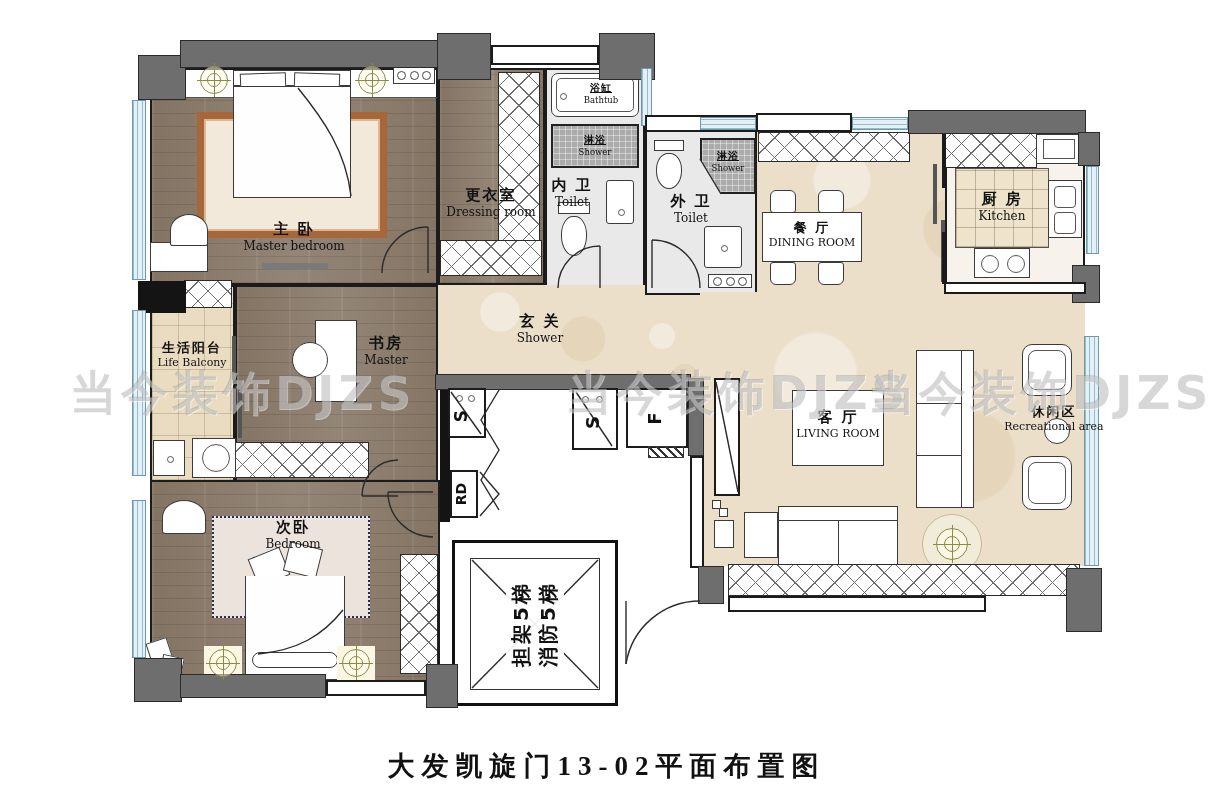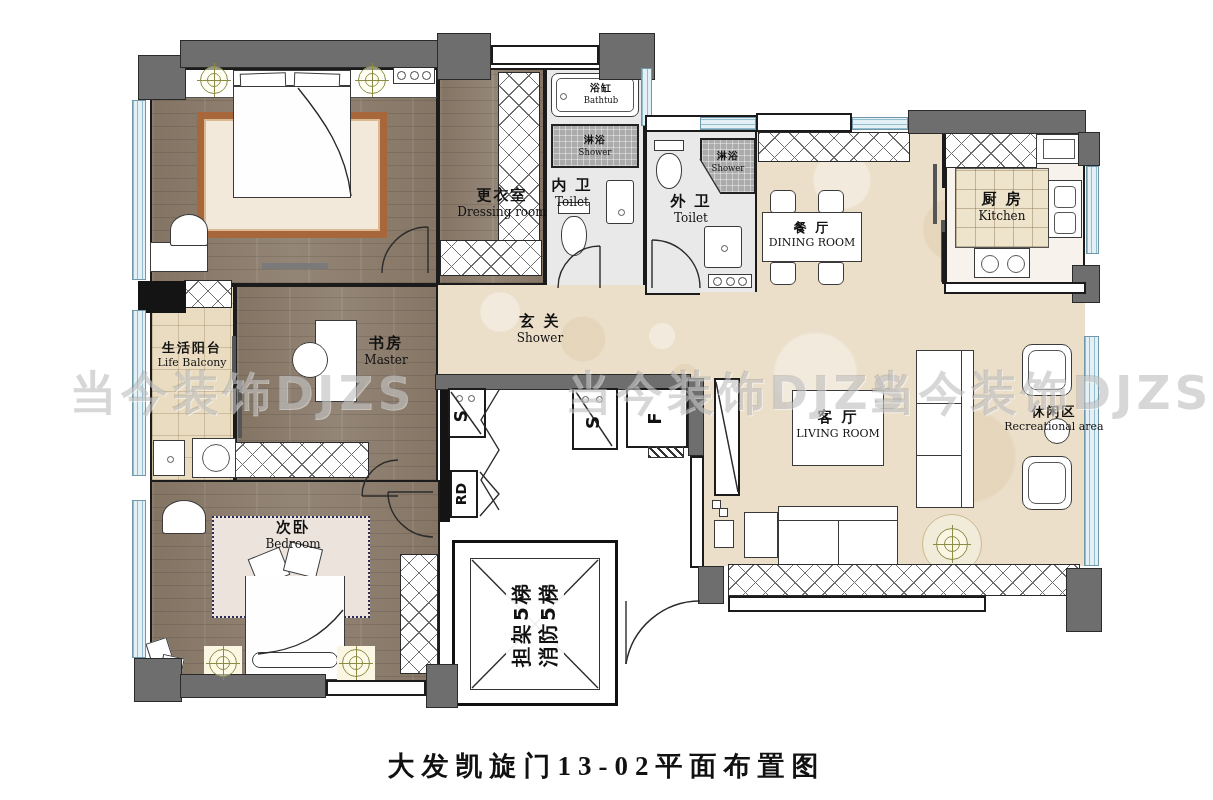--- a/index.html
+++ b/index.html
@@ -52,21 +52,21 @@
   .light .lh{position:absolute;top:50%;left:-14%;right:-14%;height:1.2px;background:#8b8b45;}
   .dotrow{display:flex;align-items:center;justify-content:space-evenly;}
   .dotrow i{width:7px;height:7px;border:1px solid #444;border-radius:50%;background:#fff;}
   .dot{position:absolute;width:5px;height:5px;border:1px solid #555;border-radius:50%;background:#fff;}
   .il{position:absolute;background:#3a3a3a;}
   .ib{position:absolute;border:1px solid #555;background:transparent;}
   
   .lab{position:absolute;text-align:center;z-index:40;line-height:1.25;}
   .lab .zh{font-weight:bold;font-size:15px;letter-spacing:2px;white-space:nowrap;}
   .lab .en{font-family:"DejaVu Serif","Liberation Serif",serif;font-size:12px;white-space:nowrap;}
-  .lab.small .zh{font-size:10px;letter-spacing:1px;}
+  .lab.small .zh{font-size:10px;letter-spacing:1px;text-decoration:underline;}
   .lab.small .en{font-size:8.5px;text-align:center;}
   .lab.wrap .en{white-space:normal;}
   .vtext{position:absolute;z-index:36;font-weight:bold;transform:rotate(-90deg);transform-origin:center;white-space:nowrap;}
   .elevtxt{position:absolute;z-index:36;display:flex;align-items:center;justify-content:center;}
   .elevtxt .inner{transform:rotate(-90deg);font-weight:bold;font-size:20px;letter-spacing:3px;
     line-height:1.35;background:rgba(255,255,255,.92);padding:2px 8px;white-space:nowrap;text-align:center;}
   .wm{position:absolute;z-index:60;font-size:47px;font-weight:bold;letter-spacing:4px;
       color:rgba(122,122,122,.30);white-space:nowrap;text-shadow:1px 1px 0 rgba(255,255,255,.5);}
   .title{position:absolute;left:0;right:0;top:748px;text-align:center;z-index:70;
     font-family:"Liberation Serif","DejaVu Serif",serif;font-weight:bold;font-size:27px;letter-spacing:7px;}
@@ -300,21 +300,25 @@
       <polyline points="480,472 499,494 480,516"></polyline>
       <line x1="472" y1="560" x2="598" y2="688"></line>
         <line x1="598" y1="560" x2="472" y2="688"></line>
       <line x1="716" y1="382" x2="738" y2="492"></line>
       <path d="M298 88 C324 120 346 152 351 196"></path>
       <path d="M343 610 C322 636 298 650 258 654"></path>
       <line x1="721" y1="194" x2="700" y2="159"></line>
     </g>
   </svg>
 
-  <div class="lab" style="left:444px;top:186px;width:116px">
+  <div class="lab" style="left:232px;top:220px;width:124px">
+    <div class="zh">主 卧</div>
+    <div class="en">Master bedroom</div>
+  </div>
+  <div class="lab" style="left:433px;top:186px;width:116px">
     <div class="zh">更衣室</div>
     <div class="en">Dressing room</div>
   </div>
   <div class="lab" style="left:536px;top:176px;width:72px">
     <div class="zh">内 卫</div>
     <div class="en">Toilet</div>
   </div>
   <div class="lab" style="left:652px;top:192px;width:78px">
     <div class="zh">外 卫</div>
     <div class="en">Toilet</div>

